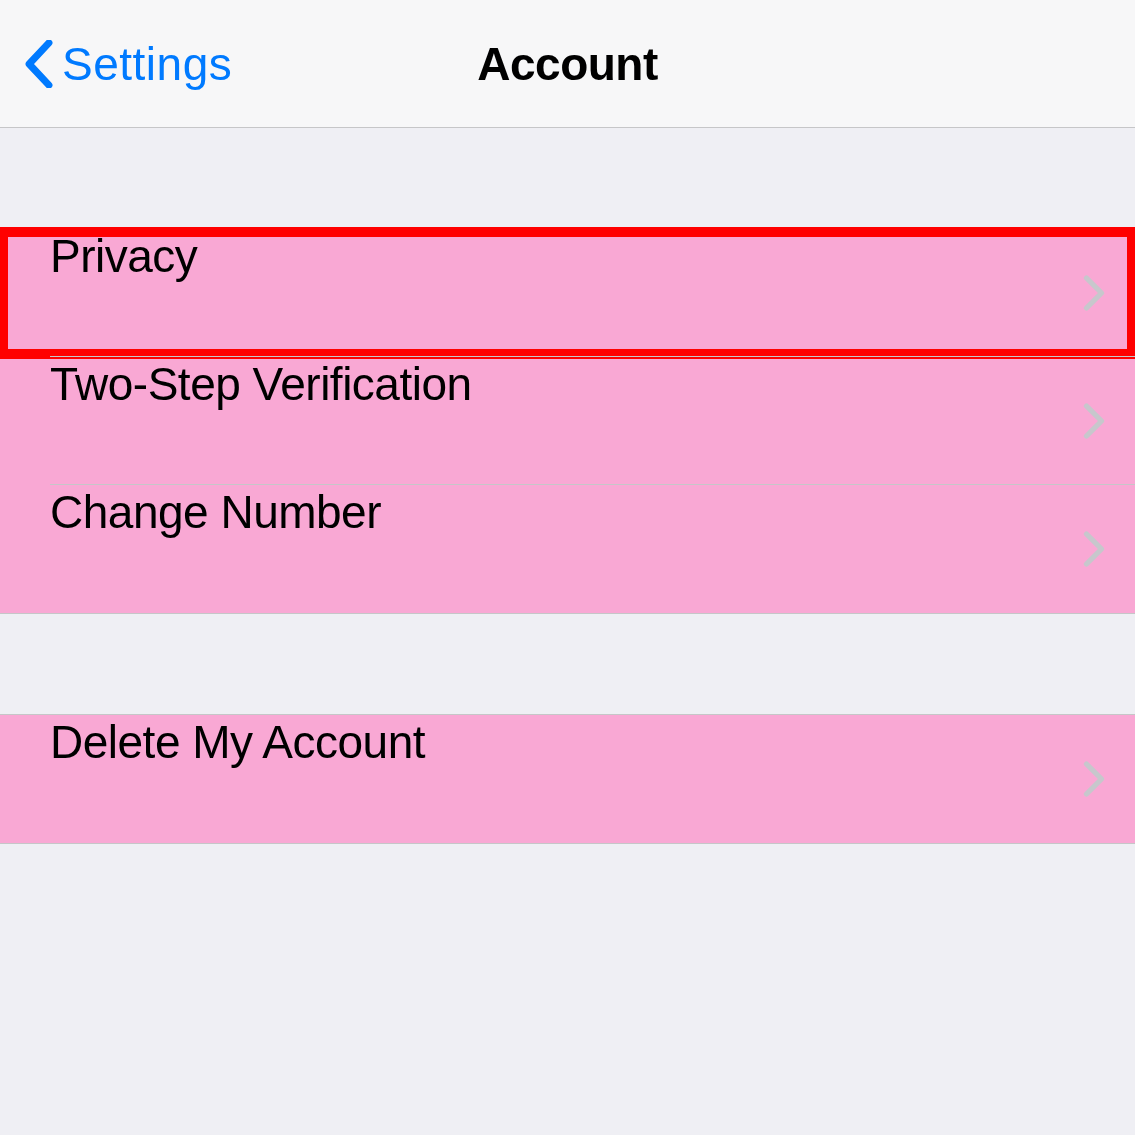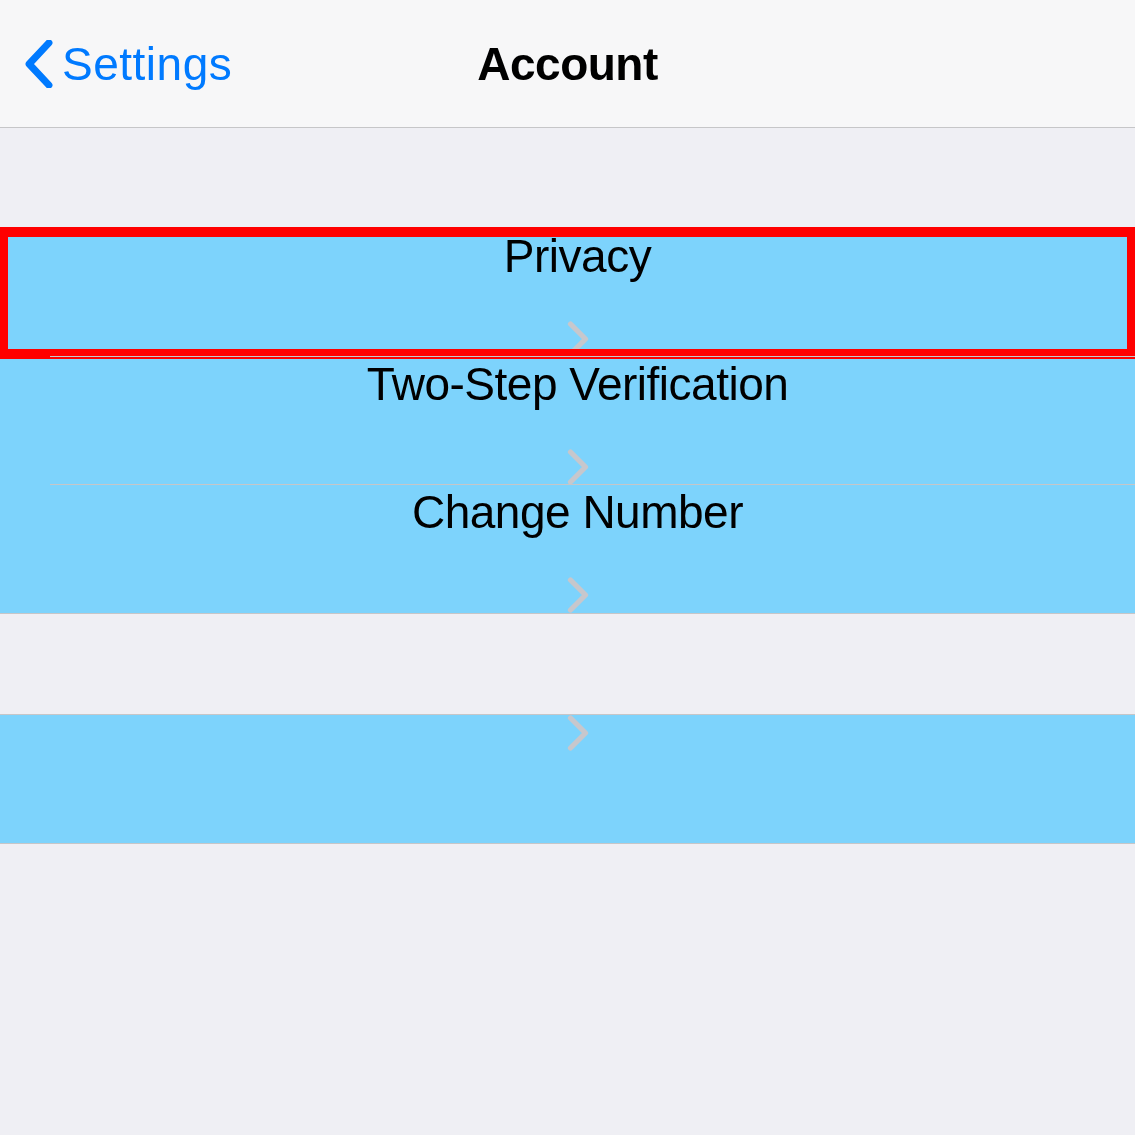--- a/index.html
+++ b/index.html
@@ -50,29 +50,27 @@
       background: #efeff4;
       height: 100px;
     }
     .section {
       background: #ffffff;
       border-top: 1px solid #c6c6c8;
       border-bottom: 1px solid #c6c6c8;
     }
     .list-row {
       display: flex;
-      align-items: center;
       justify-content: space-between;
       height: 128px;
       padding-left: 50px;
       padding-right: 30px;
-      background: #7dd3fc;
+      background: #f9a8d4;
       cursor: pointer;
       position: relative;
-      flex-direction: column;
     }
     .list-row-label {
       font-size: 46px;
       color: #000;
       letter-spacing: -0.5px;
     }
     .disclosure {
       color: #c7c7cc;
       display: flex;
       align-items: center;
@@ -134,19 +132,20 @@
         <path d="M2 2 L12 12 L2 22" stroke="#c7c7cc" stroke-width="3.5" stroke-linecap="round" stroke-linejoin="round"></path>
       </svg>
     </span>
   </div>
 </div>
 
 <div class="spacer"></div>
 
 <div class="section">
   <div class="list-row">
+    <span class="list-row-label">Delete My Account</span>
     <span class="disclosure">
       <svg width="22" height="36" viewBox="0 0 14 24" fill="none">
         <path d="M2 2 L12 12 L2 22" stroke="#c7c7cc" stroke-width="3.5" stroke-linecap="round" stroke-linejoin="round"></path>
       </svg>
     </span>
   </div>
 </div>
 
 </body></html>

